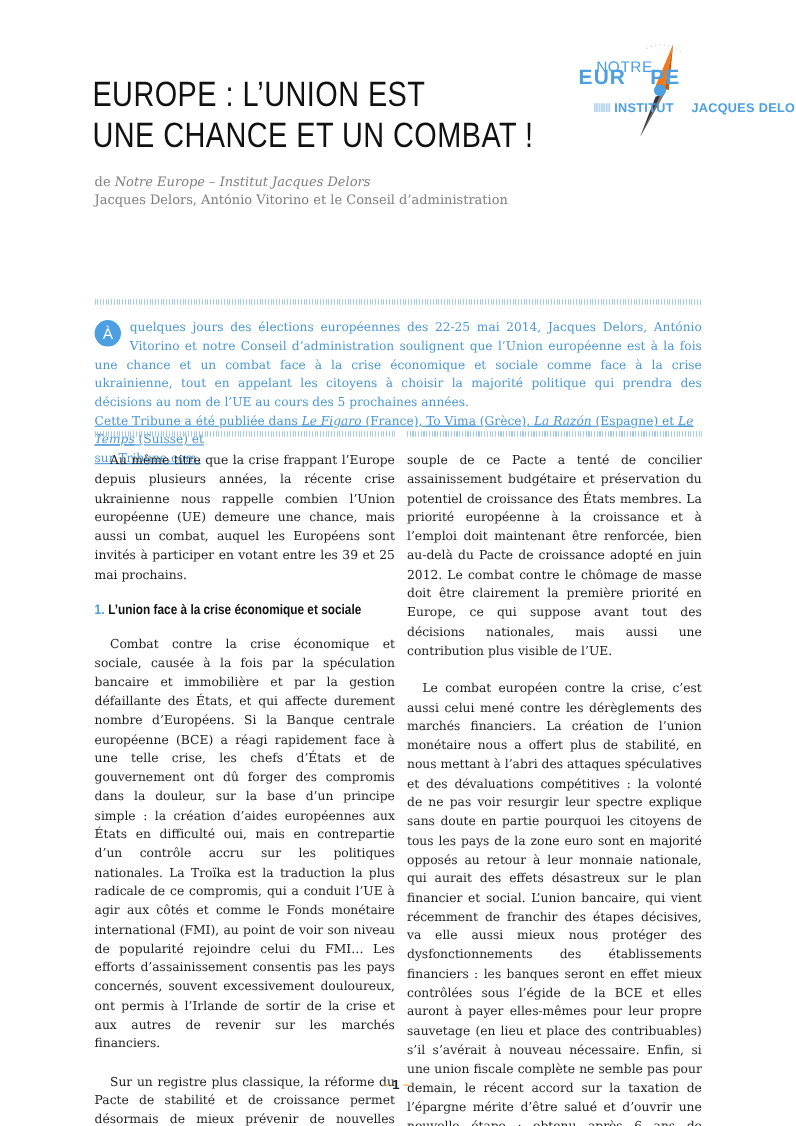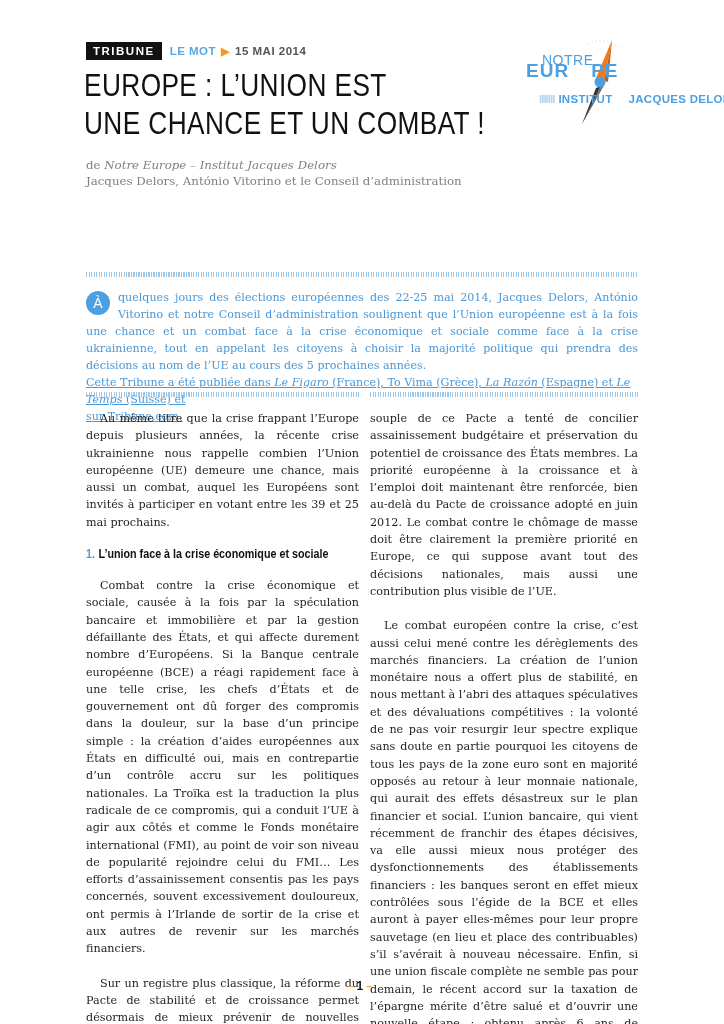--- a/index.html
+++ b/index.html
@@ -43,26 +43,20 @@
   .col h2 .num { color: #4c9fe0; margin-right: 4px; }
 
   .pagenum { position: absolute; left: 345px; top: 979px; font-family: "Liberation Sans", sans-serif; font-weight: bold; font-size: 12px; color: #222; display: flex; align-items: center; }
   .pagenum .dash { color: #f5a340; font-size: 10px; margin: 0 3px; }
 </style>
 </head>
 <body>
 
 <div class="page">
 
-  <div class="kicker">
-    <span class="tag">TRIBUNE</span>
-    <span class="lemot">LE MOT</span>
-    <span class="arrow">▶</span>
-    <span class="date">15 MAI 2014</span>
-  </div>
 
   <div class="title">
     <div>EUROPE : L’UNION EST</div>
     <div>UNE CHANCE ET UN COMBAT !</div>
   </div>
 
   <div class="authors">
     <div><span>de </span><em>Notre Europe – Institut Jacques Delors</em></div>
     <div>Jacques Delors, António Vitorino et le Conseil d’administration</div>
   </div>

